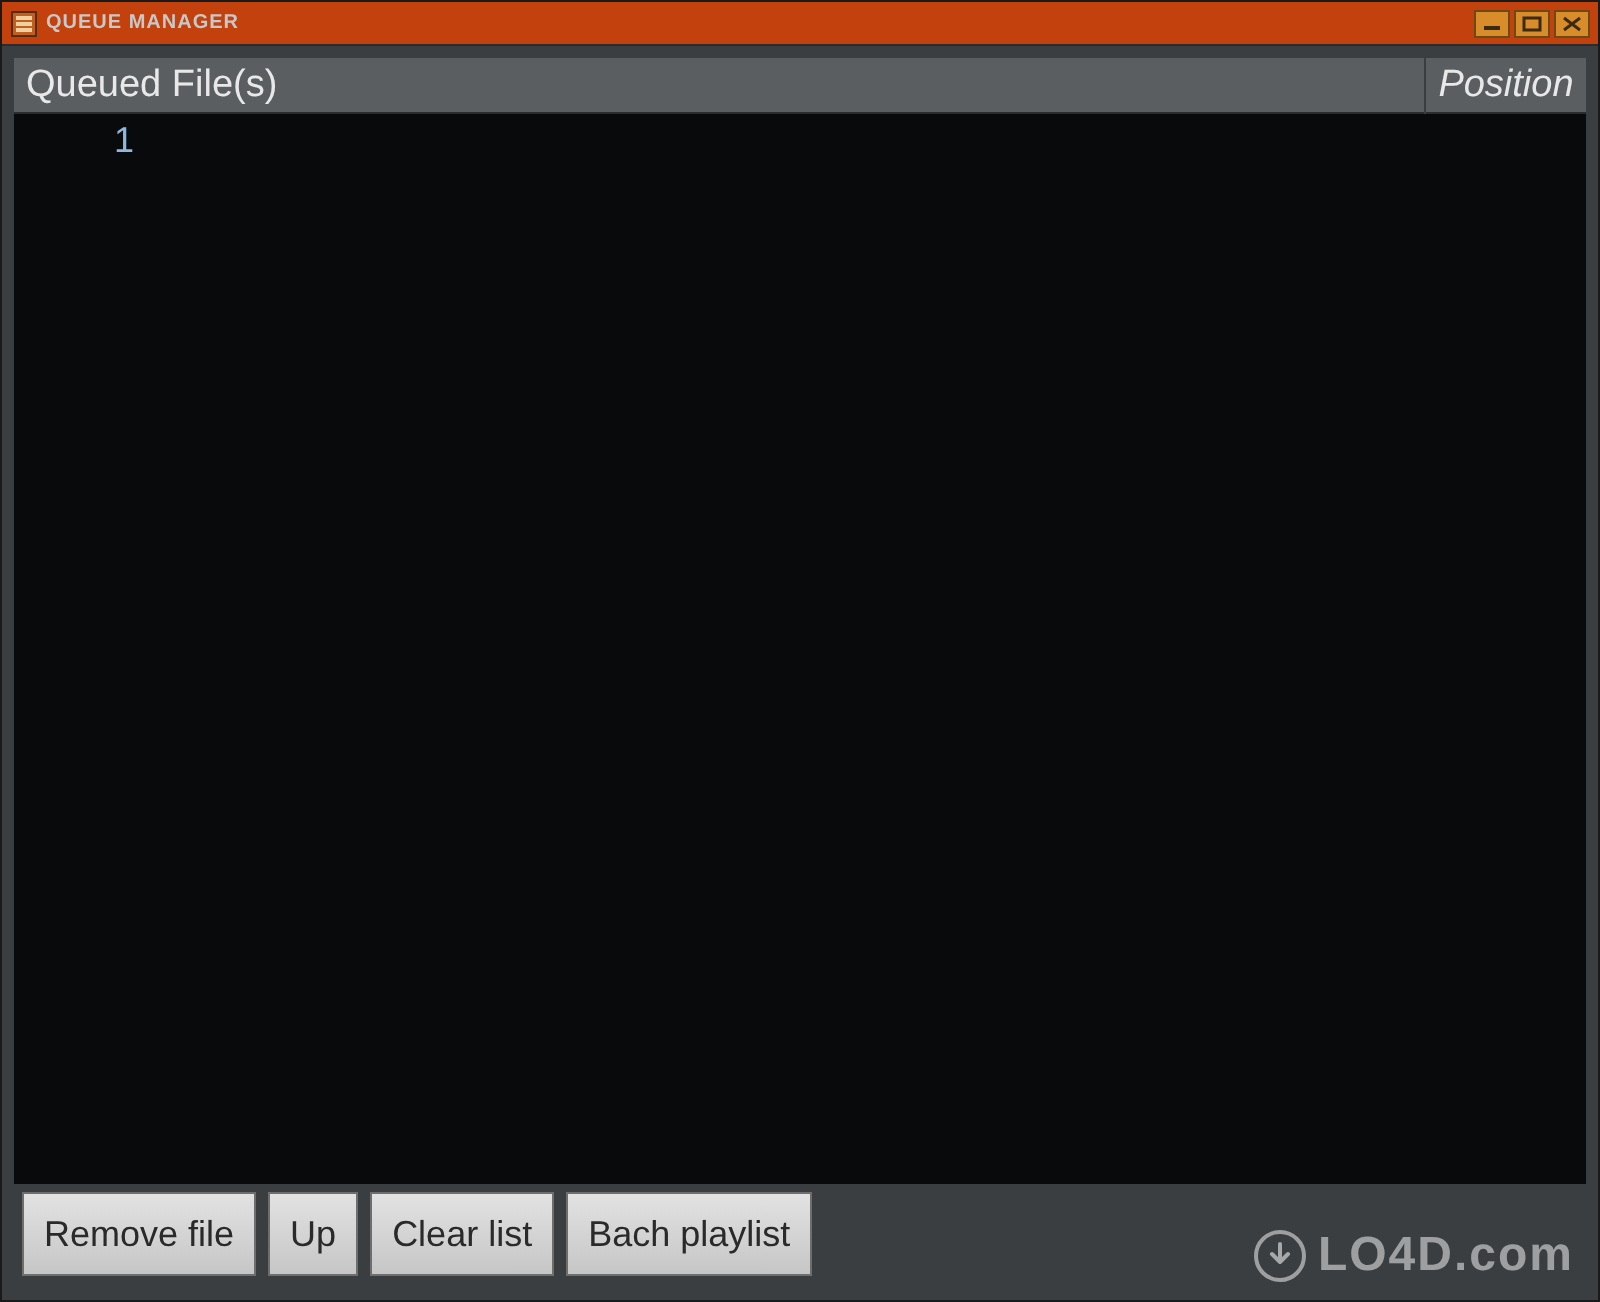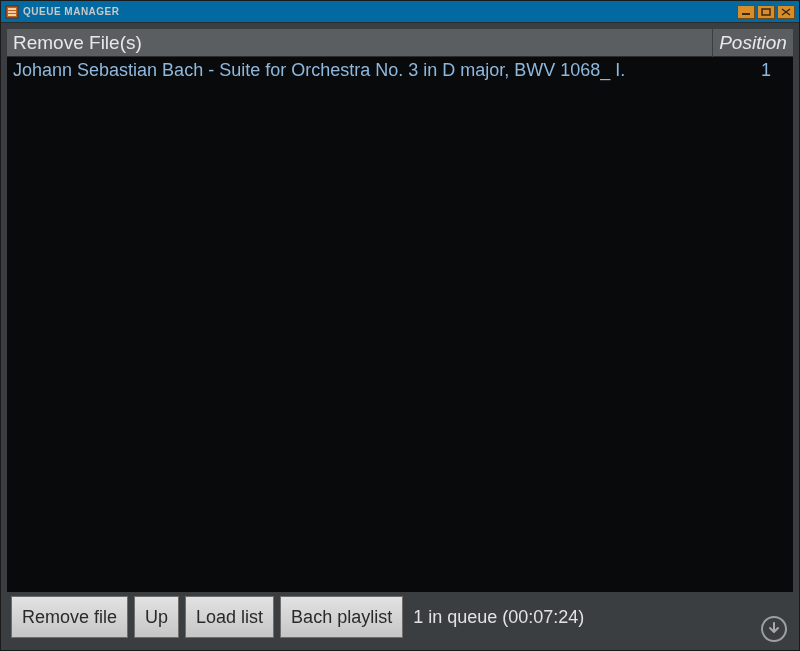--- a/index.html
+++ b/index.html
@@ -11,21 +11,21 @@
     height: 651px;
     background: #3a3e41;
     border: 1px solid #1a1a1a;
     display: flex;
     flex-direction: column;
     position: relative;
   }
 
   .titlebar {
     height: 22px;
-    background: #0369a1;
+    background: #c2410c;
     display: flex;
     align-items: center;
     padding: 0 4px;
     border-bottom: 1px solid #2a2c2e;
   }
   .titlebar-icon {
     width: 14px; height: 14px;
     display: inline-flex; align-items: center; justify-content: center;
     margin-right: 4px;
   }
@@ -168,42 +168,41 @@
         <svg width="10" height="8" viewBox="0 0 10 8">
             <path d="M1 1 L9 7 M9 1 L1 7" stroke="#3a2a10" stroke-width="1.5"></path>
           </svg>
       </span>
     </div>
   </div>
 
   <div class="content">
 
     <div class="header-row">
-      <div class="header-cell-files">Remove File(s)</div>
+      <div class="header-cell-files">Queued File(s)</div>
       <div class="header-cell-pos">Position</div>
     </div>
 
     <div class="list-area">
       <div class="list-row">
-        <div class="list-cell-name">Johann Sebastian Bach - Suite for Orchestra No. 3 in D major, BWV 1068_ I.</div>
         <div class="list-cell-pos">1</div>
       </div>
     </div>
 
     <div class="bottom-bar">
       <button class="btn">Remove file</button>
       <button class="btn">Up</button>
-      <button class="btn">Load list</button>
+      <button class="btn">Clear list</button>
       <button class="btn">Bach playlist</button>
-      <span class="status-text">1 in queue (00:07:24)</span>
     </div>
 
   </div>
 
   <div class="watermark">
     <span class="watermark-arrow">
       <svg width="16" height="16" viewBox="0 0 16 16">
           <path d="M8 2 L8 10 M4 7 L8 11 L12 7" stroke="rgba(255,255,255,0.55)" stroke-width="2" fill="none" stroke-linecap="round" stroke-linejoin="round"></path>
         </svg>
     </span>
+    <span>LO4D.com</span>
   </div>
 
 </div>
 
 </body></html>

